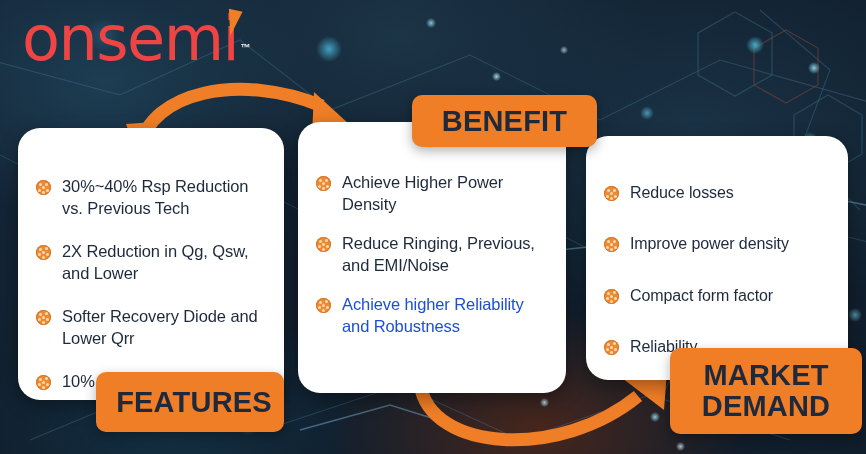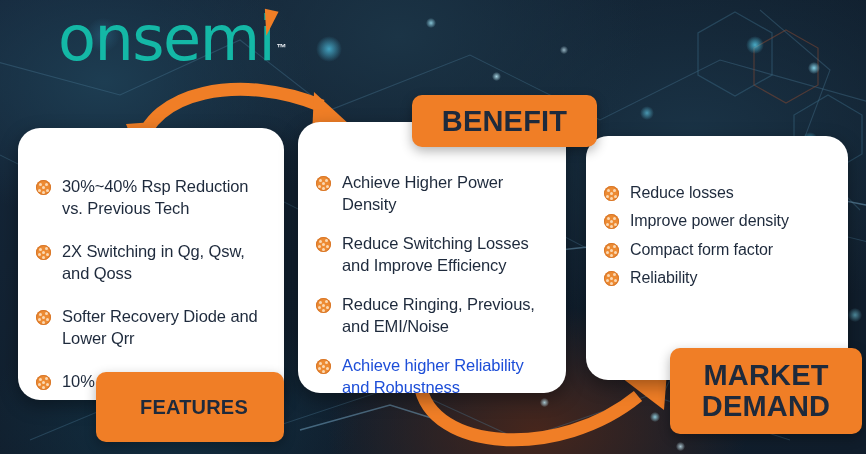--- a/index.html
+++ b/index.html
@@ -33,23 +33,22 @@
 
   
   .logo-wrap {
     position:absolute; left:22px; top:8px; z-index:6;
     display:flex; align-items:flex-start;
   }
   .logo-text {
     font-family:"DejaVu Sans", sans-serif;
     font-size:62px; line-height:1;
     font-weight:400; letter-spacing:-1.5px;
-    color:#14b8a6;
+    color:#ef4444;
     position:relative;
-    margin-left:36px;
   }
   .logo-dot {
     position:absolute; right:10px; top:2px;
     width:0; height:0;
     border-left:7px solid transparent;
     border-right:7px solid transparent;
     border-top:26px solid #F07E26;
     transform:rotate(12deg);
   }
   .logo-tm {
@@ -69,21 +68,21 @@
     box-shadow:0 6px 18px rgba(0,0,0,.35);
     padding:24px 18px 18px 18px;
   }
   #card-features { left:18px;  top:128px; width:266px; height:272px; }
   #card-benefit  { left:298px; top:122px; width:268px; height:271px; }
   #card-market   { left:586px; top:136px; width:262px; height:244px; }
 
   .bullets { list-style:none; display:flex; flex-direction:column; }
   #card-features .bullets { gap:21px; padding-top:24px; }
   #card-benefit  .bullets { gap:17px; padding-top:26px; }
-  #card-market   .bullets { gap:7px; padding-top:22px; }
+  #card-market   .bullets { gap:30px; padding-top:22px; }
 
   .bullet { display:flex; align-items:flex-start; gap:11px; }
   .bullet-icon {
     flex:0 0 auto;
     width:15px; height:15px; margin-top:4px;
     border-radius:50%;
     background:#ED8B33;
     position:relative;
     box-shadow:inset 0 0 0 1px #d8772a;
   }
@@ -112,22 +111,22 @@
     background:#F07E26;
     border-radius:10px;
     color:#1E2A3C;
     font-weight:700;
     display:flex; align-items:center; justify-content:center;
     text-align:center;
     box-shadow:0 4px 12px rgba(0,0,0,.3);
     letter-spacing:.2px;
   }
   #badge-features {
-    left:96px; top:372px; width:188px; height:70px;
-    font-size:20px;
+    left:96px; top:372px; width:188px; height:60px;
+    font-size:29px;
     padding-left:8px;
   }
   #badge-benefit {
     left:412px; top:95px; width:185px; height:52px;
     font-size:29px;
   }
   #badge-market {
     left:670px; top:348px; width:192px; height:86px;
     font-size:29px; line-height:1.08; flex-direction:column;
   }
@@ -222,21 +221,21 @@
       </li>
       <li class="bullet">
         <span class="bullet-icon">
             <i></i>
             <i></i>
             <i></i>
             <b></b>
             <b></b>
             <b></b>
           </span>
-        <span class="bullet-text">2X Switching in Qg, Qsw, and Qoss</span>
+        <span class="bullet-text">2X Reduction in Qg, Qsw, and Lower</span>
       </li>
       <li class="bullet">
         <span class="bullet-icon">
             <i></i>
             <i></i>
             <i></i>
             <b></b>
             <b></b>
             <b></b>
           </span>
@@ -261,31 +260,20 @@
       <li class="bullet">
         <span class="bullet-icon">
             <i></i>
             <i></i>
             <i></i>
             <b></b>
             <b></b>
             <b></b>
           </span>
         <span class="bullet-text">Achieve Higher Power Density</span>
-      </li>
-      <li class="bullet">
-        <span class="bullet-icon">
-            <i></i>
-            <i></i>
-            <i></i>
-            <b></b>
-            <b></b>
-            <b></b>
-          </span>
-        <span class="bullet-text">Reduce Switching Losses and Improve Efficiency</span>
       </li>
       <li class="bullet">
         <span class="bullet-icon">
             <i></i>
             <i></i>
             <i></i>
             <b></b>
             <b></b>
             <b></b>
           </span>

